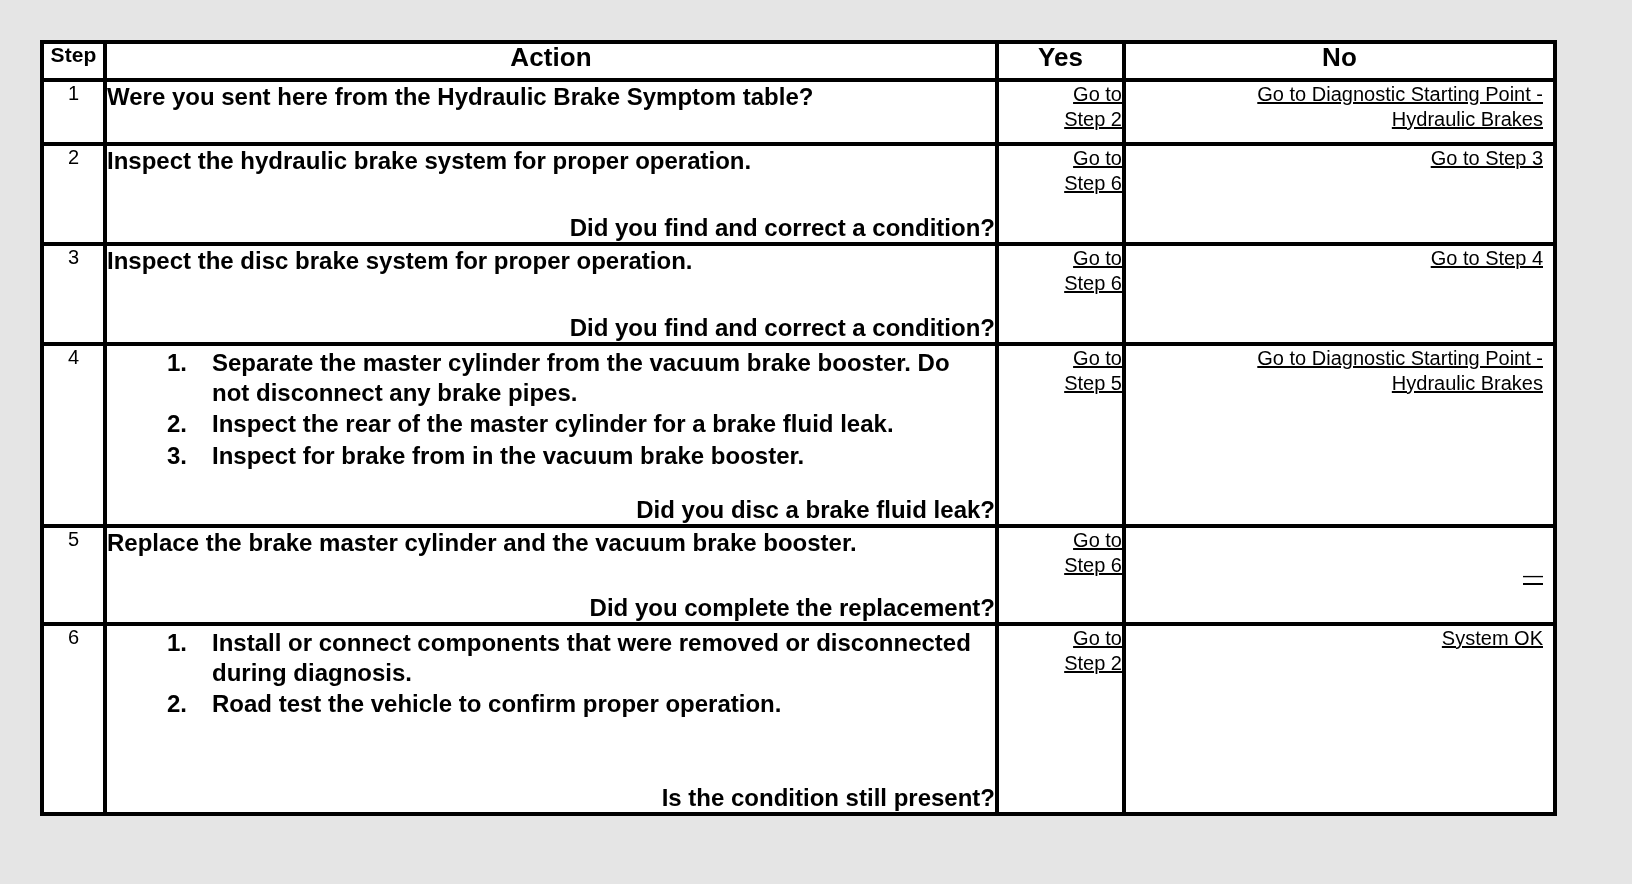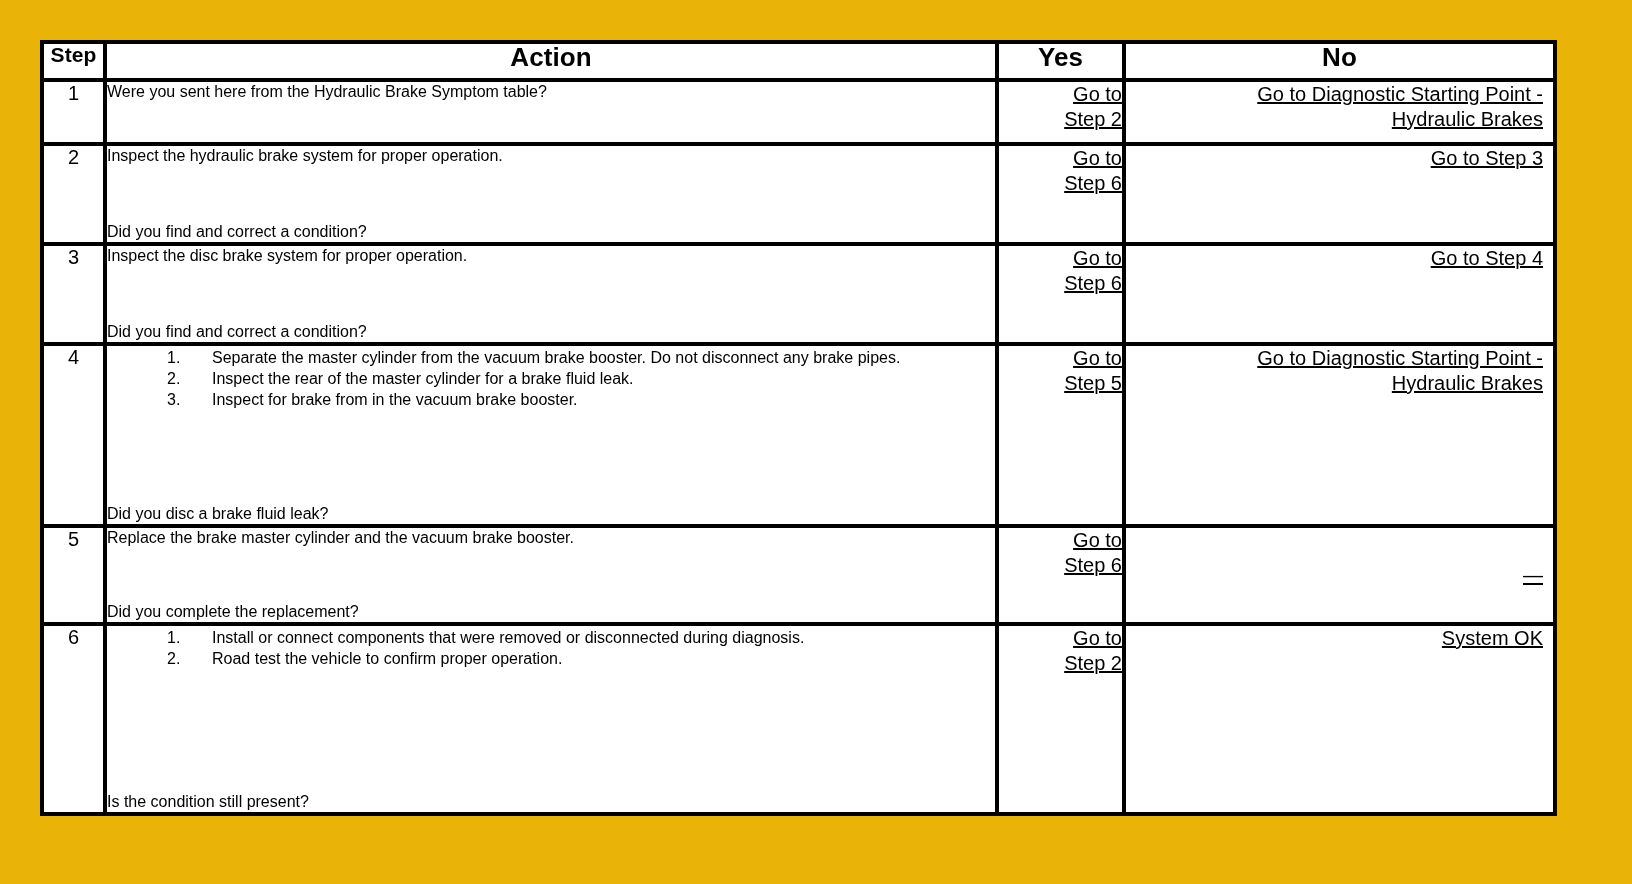--- a/index.html
+++ b/index.html
@@ -13,21 +13,21 @@
     height: 884px;
     font-family: "Liberation Sans", sans-serif;
     color: #000000;
     overflow: hidden;
   }
 
   .page {
     position: relative;
     width: 1632px;
     height: 884px;
-    background: #eab308;
+    background: #e5e5e5;
   }
 
   
   .diag-table-wrap {
     position: absolute;
     left: 40px;
     top: 40px;
     width: 1513px;
   }
 
@@ -71,25 +71,26 @@
 
   
   td.step-cell {
     text-align: center;
     vertical-align: middle;
     font-size: 20px;
     line-height: 1.1;
   }
 
   td.action-cell {
-    font-size: 16px;
+    font-size: 24px;
     line-height: 1.22;
     padding: 4px 6px 6px 6px;
     vertical-align: top;
     position: relative;
+    font-weight: bold;
   }
 
   td.ans-cell {
     text-align: right;
     font-size: 20px;
     line-height: 1.25;
     vertical-align: bottom;
     padding: 0 6px 10px 6px;
     text-decoration: underline;
   }
@@ -107,20 +108,21 @@
   }
   .act-lead {
     display: block;
   }
   .act-spacer {
     flex: 1 1 auto;
     min-height: 18px;
   }
   .act-question {
     display: block;
+    text-align: right;
   }
 
   ol.act-list {
     margin: 2px 0 0 0;
     padding: 0 16px 0 0;
     list-style: none;
     counter-reset: actitem;
   }
   ol.act-list > li {
     position: relative;

